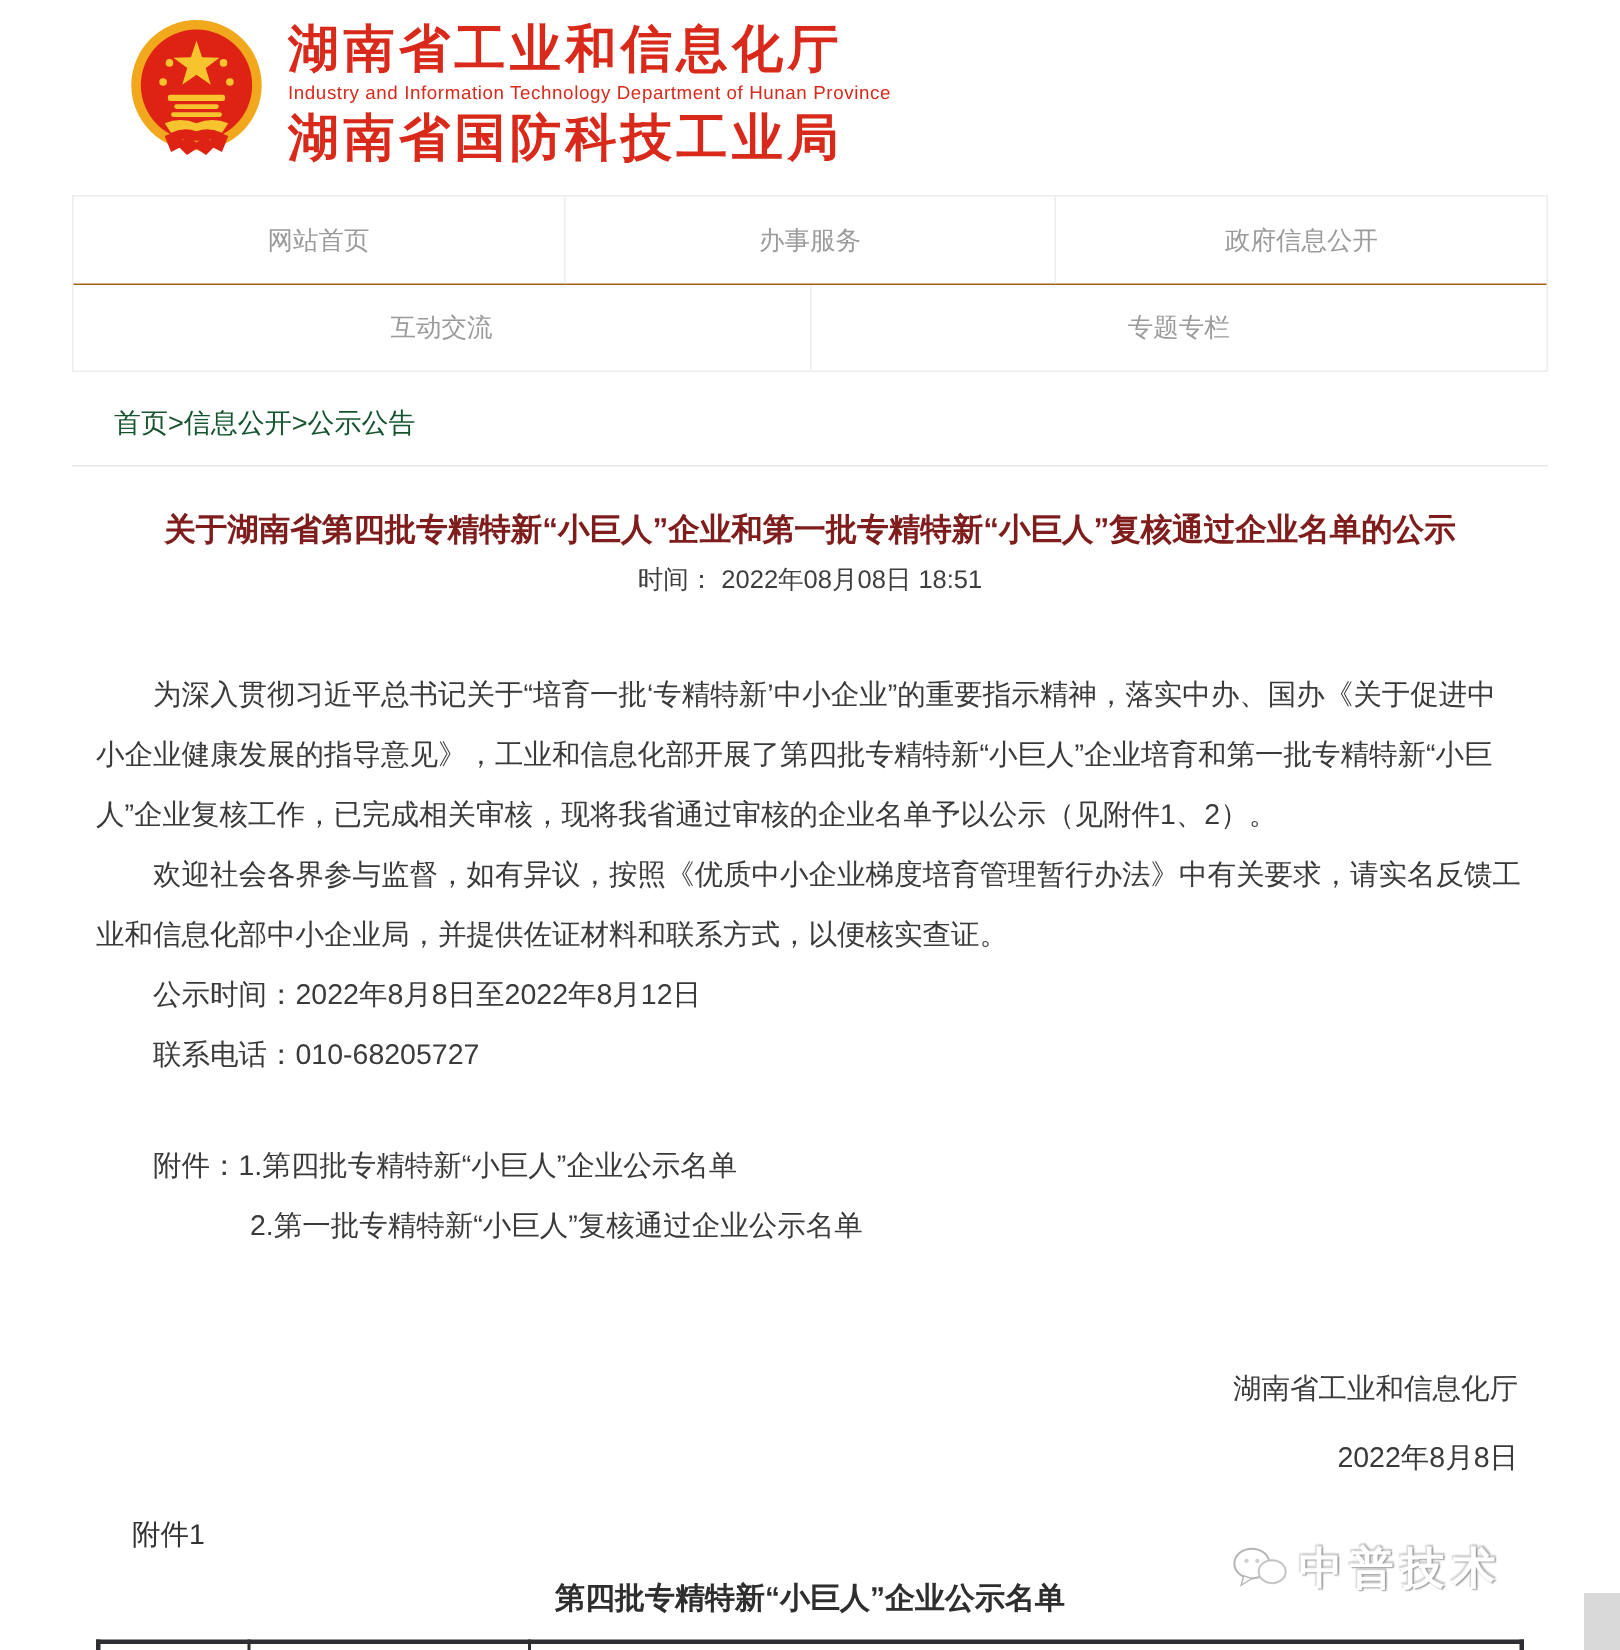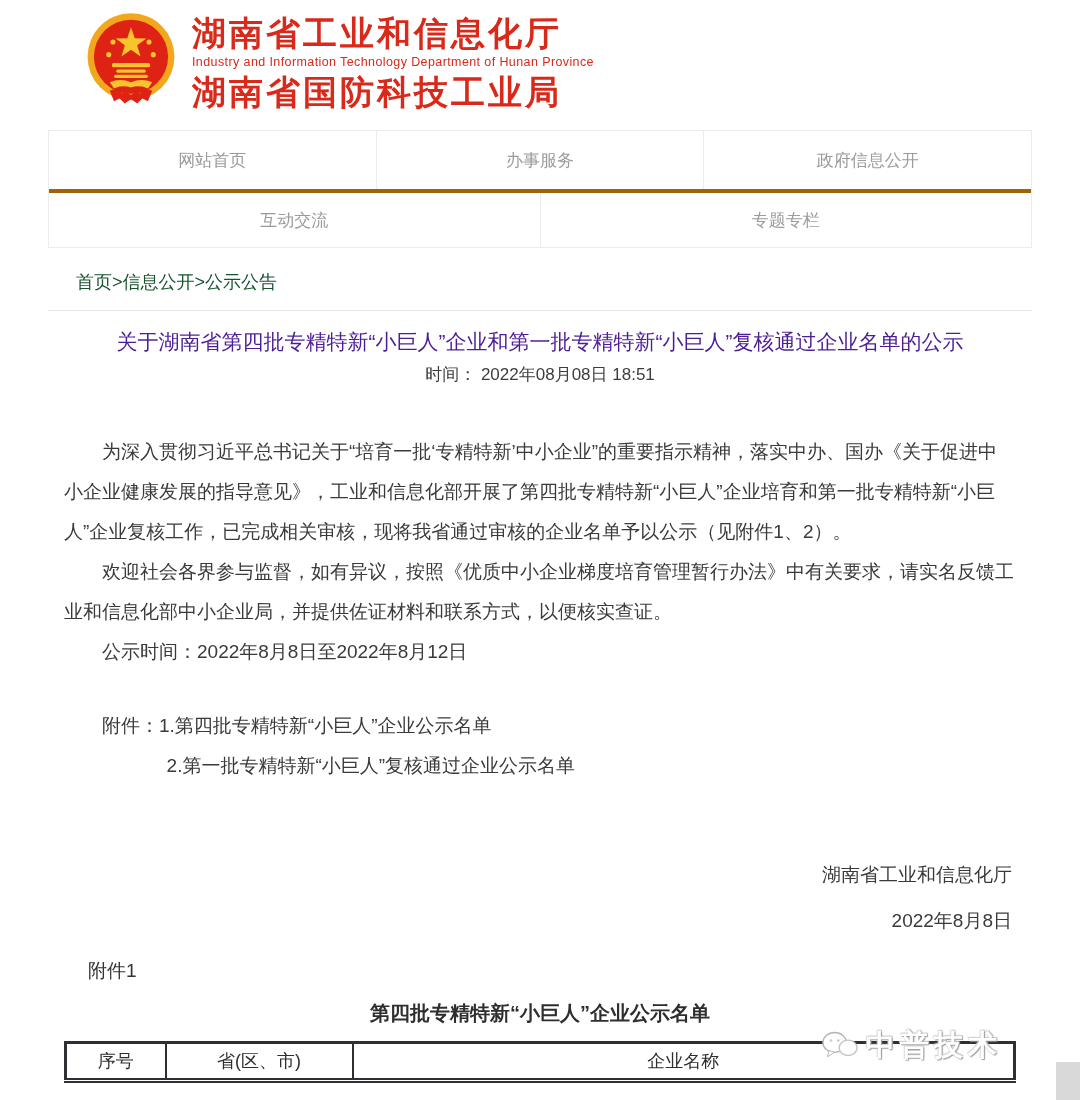--- a/index.html
+++ b/index.html
@@ -20,38 +20,38 @@
     letter-spacing: 3px; line-height: 42px; white-space: nowrap;
   }
   .org-en {
     color: #d9291a; font-size: 12.5px; line-height: 17px;
     letter-spacing: 0.4px; white-space: nowrap;
   }
 
   
   .main-nav { margin: 2px 48px 0; border: 1px solid #ececec; background: #fff; }
   .nav-row { display: flex; height: 58px; }
-  .nav-row + .nav-row { border-top: 4px solid #a16207; }
+  .nav-row + .nav-row { border-top: 1px solid #a16207; }
   .nav-item {
     flex: 1; display: flex; align-items: center; justify-content: center;
     color: #9b9b9b; font-size: 17px; text-decoration: none; cursor: pointer;
   }
   .nav-item + .nav-item { border-left: 1px solid #ececec; }
 
   
   .breadcrumb-wrap { margin: 0 48px; border-bottom: 1px solid #e7e7e7; }
   .breadcrumb {
     display: inline-block; padding: 22px 0 16px 28px;
     font-size: 18px; color: #14532d; cursor: pointer;
   }
 
   
   .article-title {
-    text-align: center; color: #4c1d95; font-size: 21px; font-weight: normal;
-    margin: 16px 30px 0; line-height: 30px;
+    text-align: center; color: #7f1d1d; font-size: 21px; font-weight: bold;
+    margin: 28px 30px 0; line-height: 30px;
   }
   .article-time { text-align: center; color: #3d3d3d; font-size: 17px; margin-top: 6px; }
 
   .article-body { margin: 46px 64px 0; font-size: 19px; color: #3a3a3a; line-height: 40px; }
   .article-body p { margin: 0; }
   .indent { text-indent: 2em; }
   .attach-first { margin-top: 34px !important; }
   .attach-second { text-indent: 5.4em; }
 
   .signature { margin: 66px 68px 0 0; text-align: right; font-size: 19px; color: #3a3a3a; }
@@ -138,20 +138,21 @@
 </div>
 
 <main>
   <h1 class="article-title">关于湖南省第四批专精特新“小巨人”企业和第一批专精特新“小巨人”复核通过企业名单的公示</h1>
   <div class="article-time">时间： 2022年08月08日 18:51</div>
 
   <div class="article-body">
     <p class="indent">为深入贯彻习近平总书记关于“培育一批‘专精特新’中小企业”的重要指示精神，落实中办、国办《关于促进中小企业健康发展的指导意见》，工业和信息化部开展了第四批专精特新“小巨人”企业培育和第一批专精特新“小巨人”企业复核工作，已完成相关审核，现将我省通过审核的企业名单予以公示（见附件1、2）。</p>
     <p class="indent">欢迎社会各界参与监督，如有异议，按照《优质中小企业梯度培育管理暂行办法》中有关要求，请实名反馈工业和信息化部中小企业局，并提供佐证材料和联系方式，以便核实查证。</p>
     <p class="indent">公示时间：2022年8月8日至2022年8月12日</p>
+    <p class="indent">联系电话：010-68205727</p>
     <p class="indent attach-first">附件：1.第四批专精特新“小巨人”企业公示名单</p>
     <p class="attach-second">2.第一批专精特新“小巨人”复核通过企业公示名单</p>
   </div>
 
   <div class="signature">
     <div>湖南省工业和信息化厅</div>
     <div>2022年8月8日</div>
   </div>
 
   <div class="att1-label">附件1</div>

